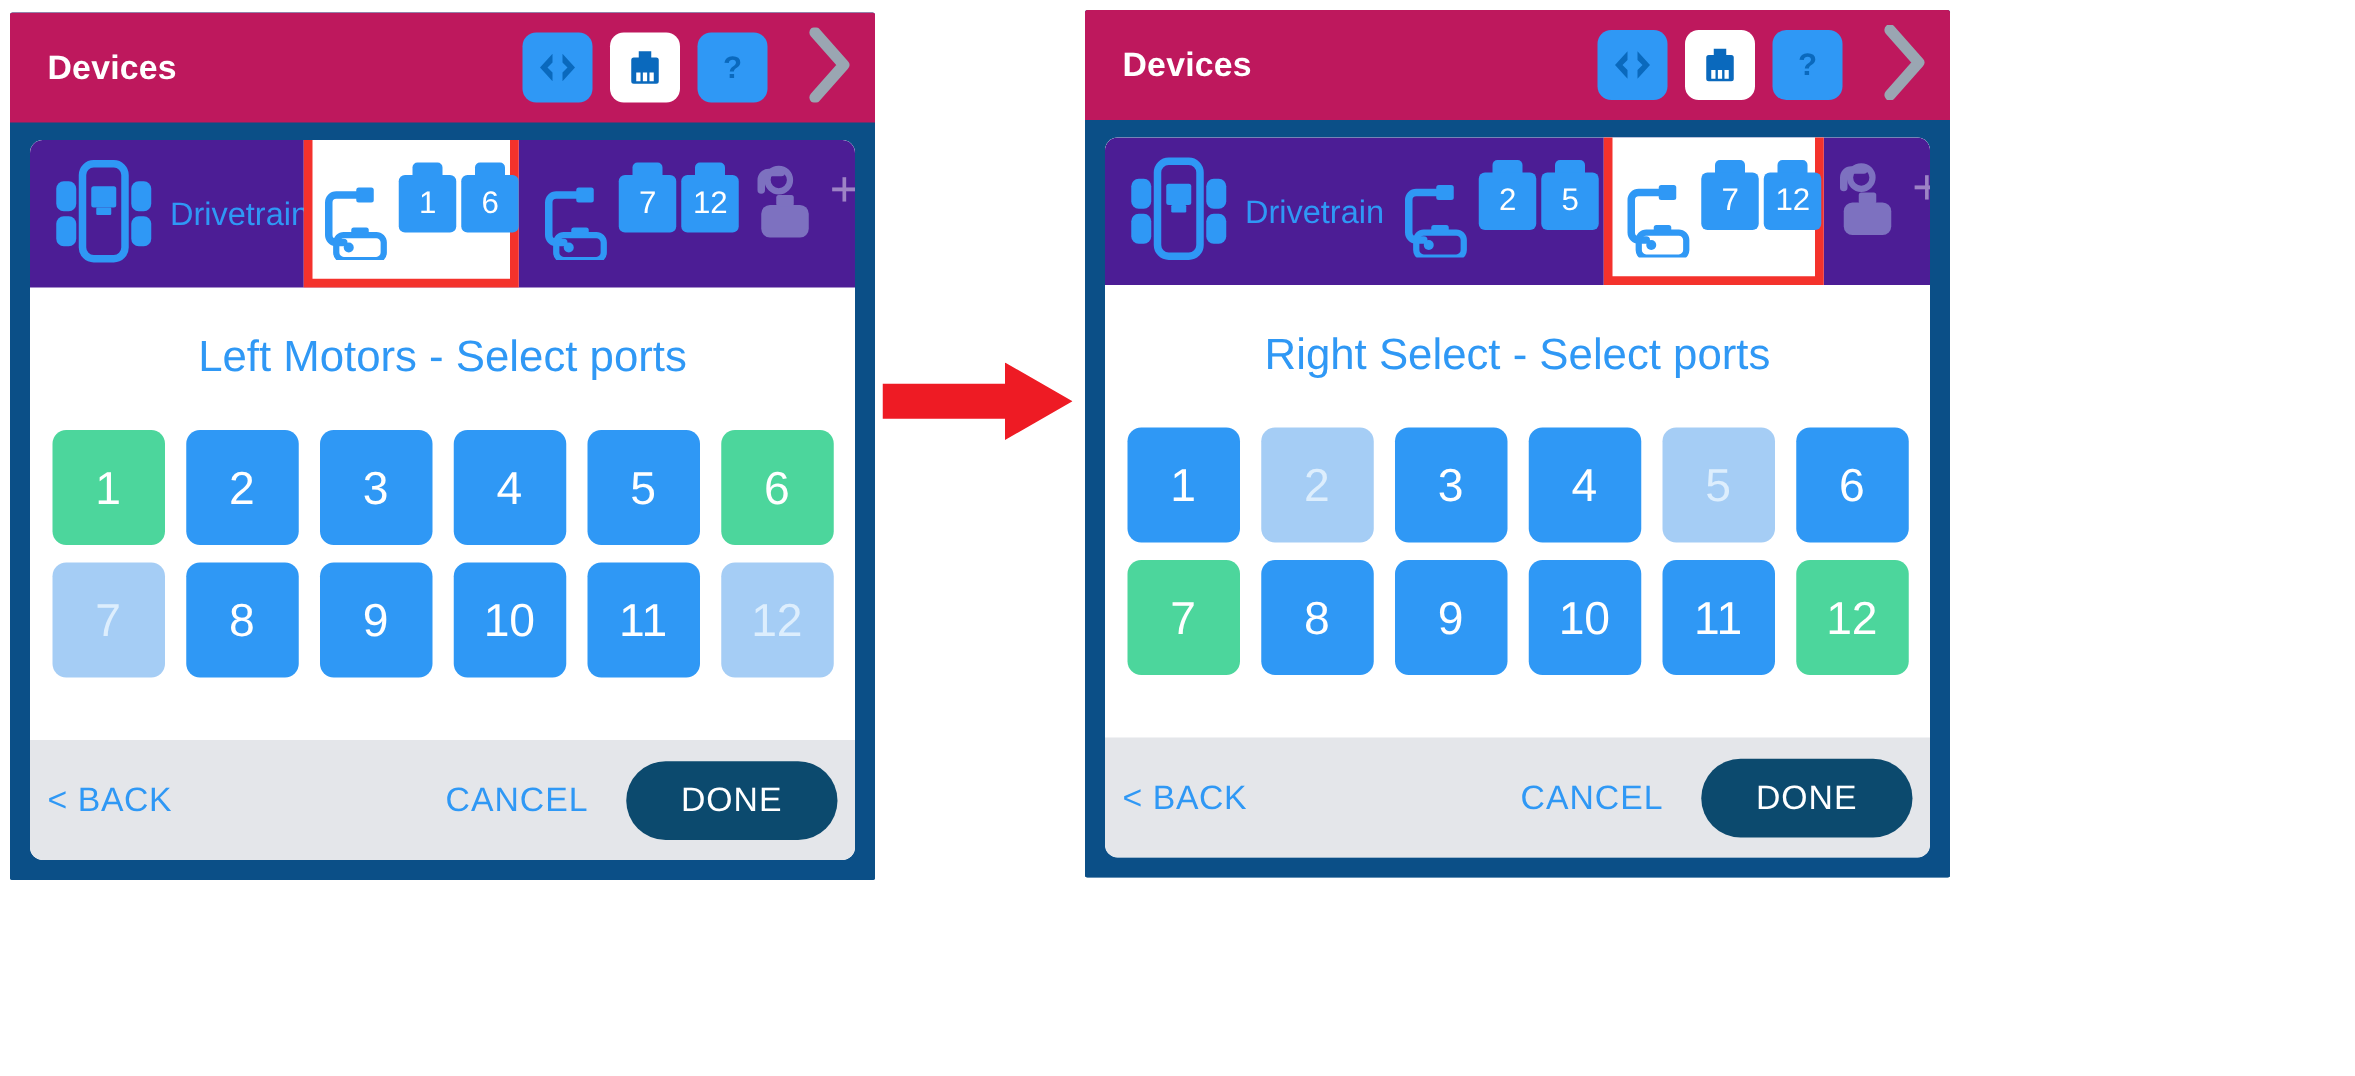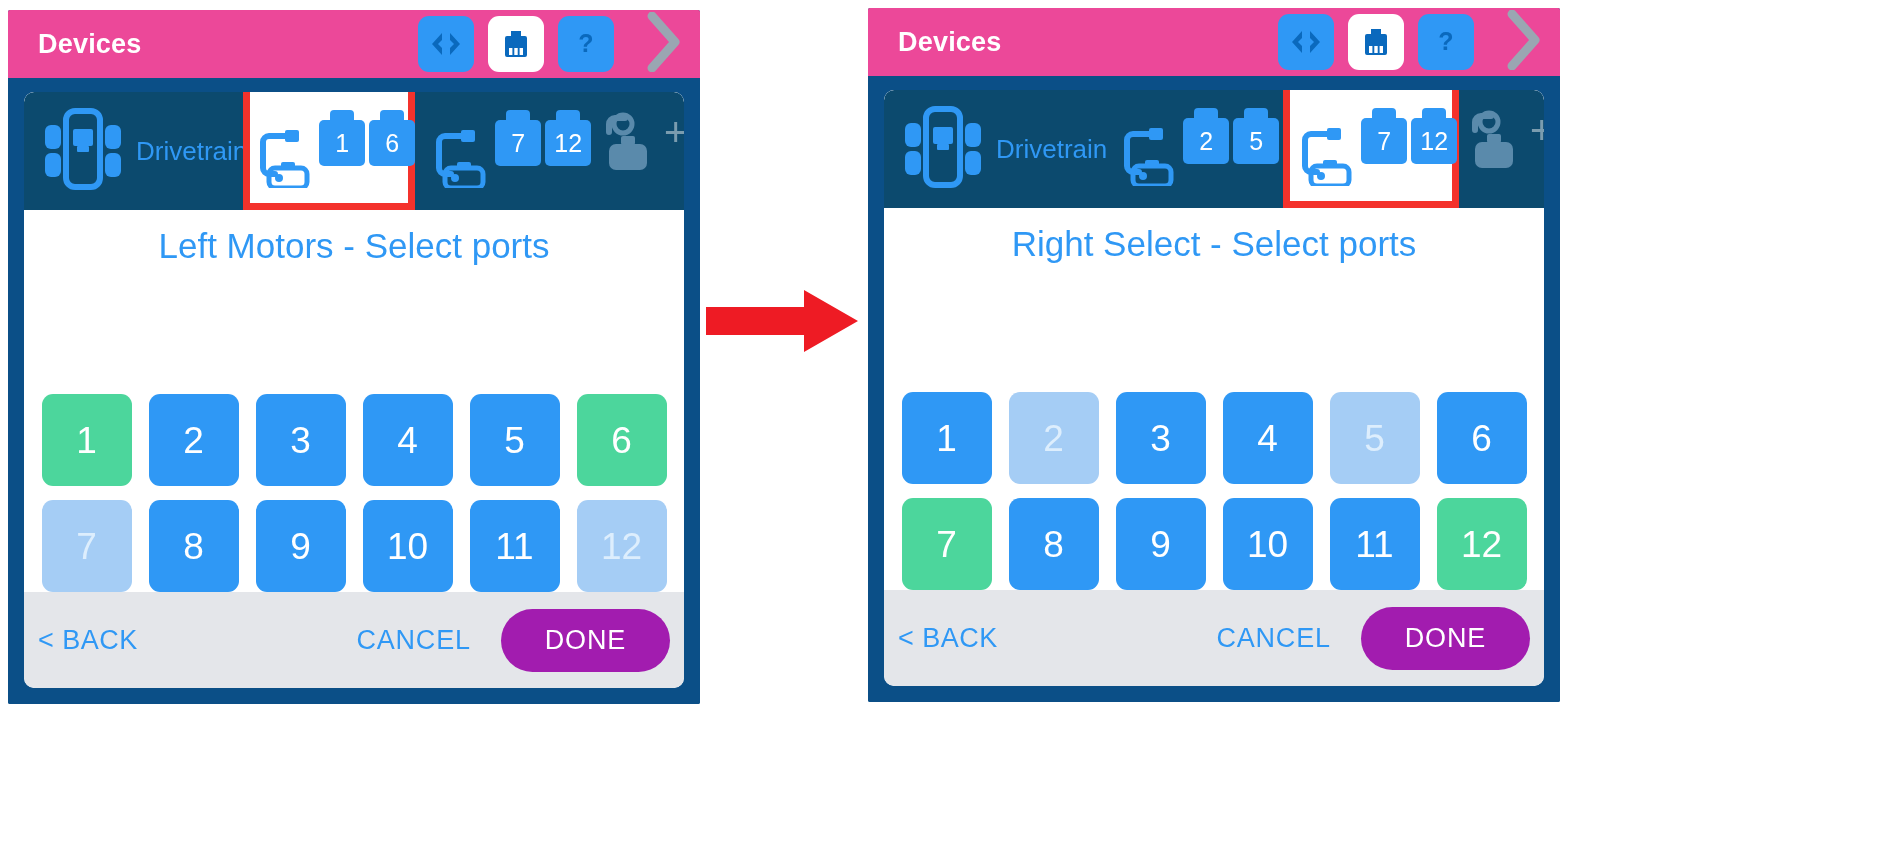--- a/index.html
+++ b/index.html
@@ -23,22 +23,22 @@
     border-radius: 2px;
     display: flex;
     flex-direction: column;
     overflow: hidden;
   }
   .device.left  { left: 8px;  top: 10px; width: 692px; height: 694px; }
   .device.right { left: 868px; top: 8px; width: 692px; height: 694px; }
 
   
   .appbar {
-    height: 68px;
-    background: #ec4899;
+    height: 88px;
+    background: #be185d;
     display: flex;
     align-items: center;
     padding: 0 14px 0 30px;
     flex: 0 0 auto;
     position: relative;
     justify-content: flex-end;
   }
   .appbar-title {
     color: #ffffff;
     font-size: 27px;
@@ -80,21 +80,21 @@
     flex: 1 1 auto;
     display: flex;
     flex-direction: column;
     border-radius: 10px;
     overflow: hidden;
     background: #ffffff;
   }
 
   
   .devstrip {
-    background: #0c4a6e;
+    background: #4c1d95;
     height: 118px;
     display: flex;
     align-items: center;
     padding: 0 14px 0 18px;
     position: relative;
     border-radius: 10px 10px 0 0;
     flex: 0 0 auto;
   }
   .brain-icon { flex: 0 0 auto; margin-right: 12px; }
   .devstrip-label {
@@ -158,22 +158,21 @@
     font-weight: 400;
   }
 
   
   .panel {
     flex: 1 1 auto;
     background: #ffffff;
     display: flex;
     flex-direction: column;
     align-items: center;
-    padding-top: 16px;
-    justify-content: space-between;
+    padding-top: 36px;
   }
   .panel-title {
     color: #2f98f5;
     font-size: 35px;
     font-weight: 400;
     text-align: center;
     margin-bottom: 38px;
     white-space: nowrap;
   }
   .port-grid {
@@ -216,21 +215,21 @@
   .footer-spacer { flex: 1 1 auto; }
   .btn-cancel {
     color: #2f98f5;
     font-size: 27px;
     letter-spacing: .8px;
     margin-right: 30px;
     white-space: nowrap;
     margin-left: 31px;
   }
   .btn-done {
-    background: #a21caf;
+    background: #0c4a6e;
     color: #ffffff;
     font-size: 27px;
     letter-spacing: .8px;
     border-radius: 36px;
     padding: 16px 44px;
     white-space: nowrap;
   }
 
   
   .hl {

